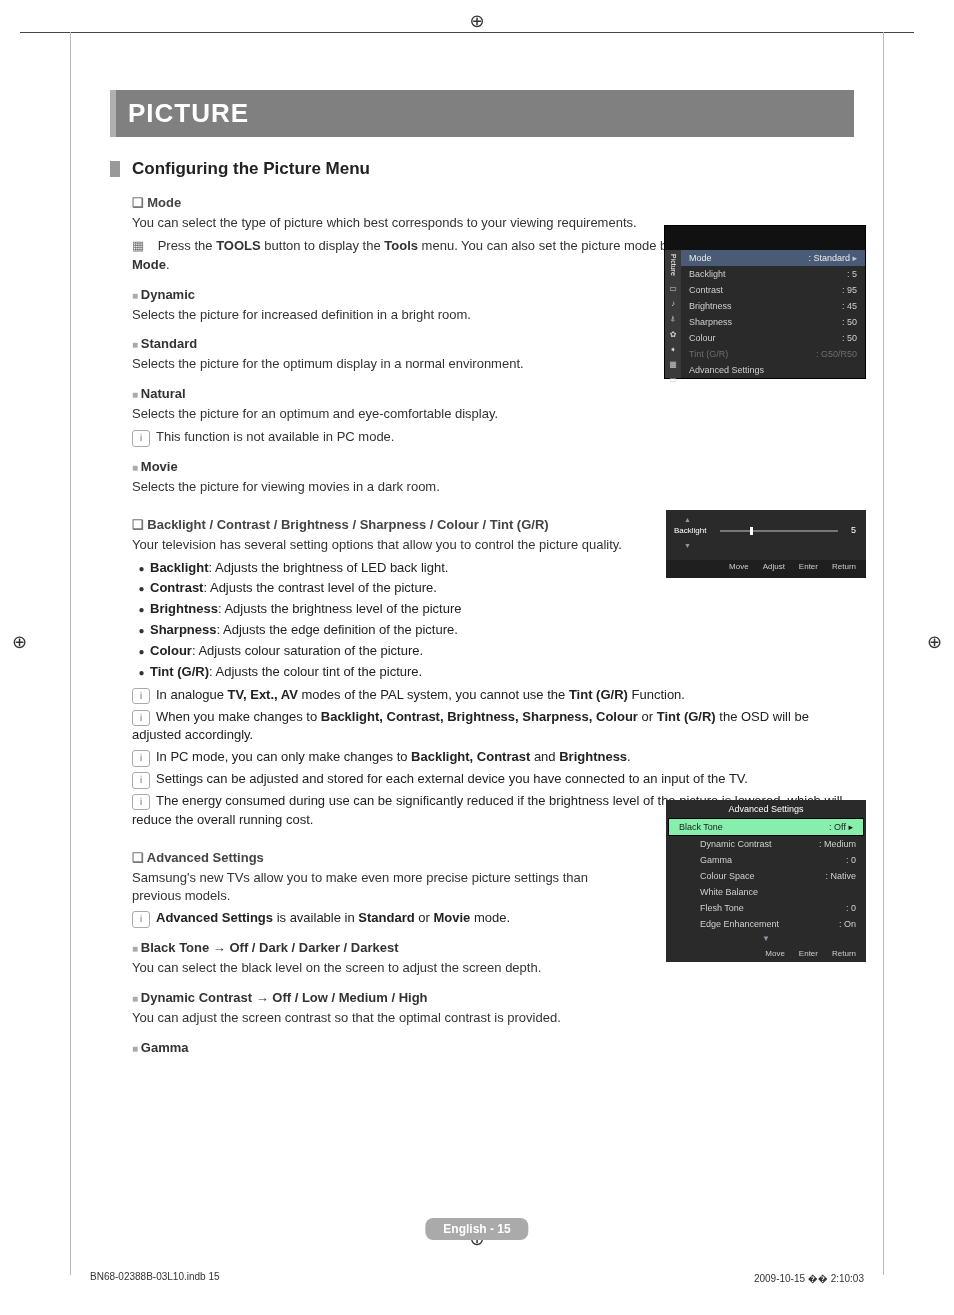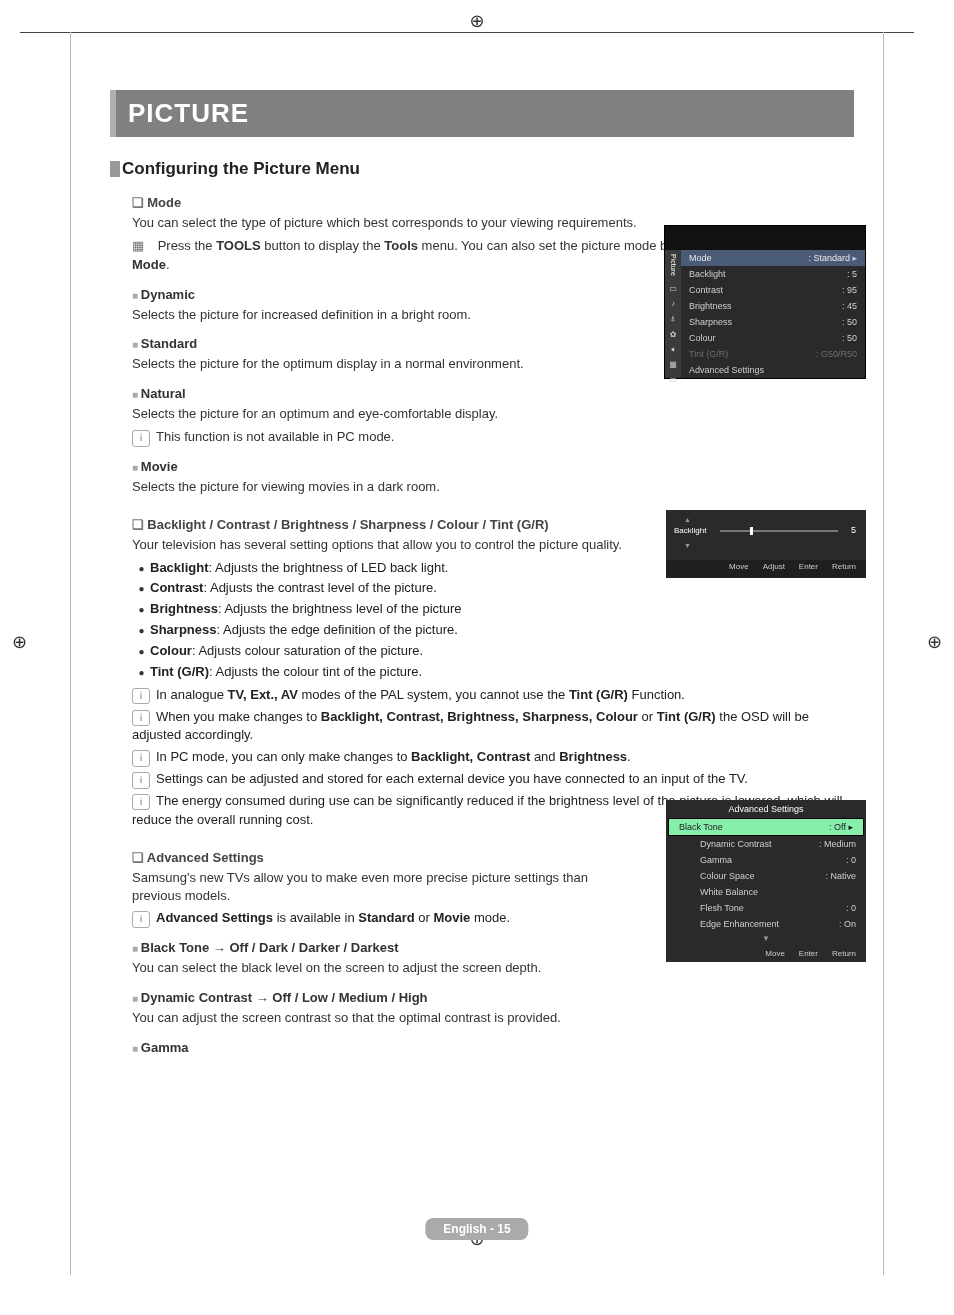--- a/index.html
+++ b/index.html
@@ -34,21 +34,21 @@
     letter-spacing:1px;
   }
   .mark-band {
     position:absolute; left:0; top:0; bottom:0; width:6px; background:#b0b0b0;
   }
   h2.section {
     position:relative;
     font-size:17px;
     color:#222;
     margin:22px 0 6px 0;
-    padding-left:12px;
+    padding-left:22px;
   }
   h2.section::before {
     content:"";
     position:absolute;
     left:0; top:2px;
     width:10px; height:16px;
     background:#999;
   }
   .indent { padding-left:22px; }
   .q-head {
@@ -297,13 +297,17 @@
       </div>
     <div style="text-align:center;color:#89a;font-size:8px;padding:2px 0;">▼</div>
     <div class="foot">
       <span>Move</span>
       <span>Enter</span>
       <span>Return</span>
     </div>
   </div>
 
   <div class="page-footer">English - 15</div>
+  <div class="print-footer">
+    <span>BN68-02388B-03L10.indb   15</span>
+    <span>2009-10-15   �� 2:10:03</span>
+  </div>
 </div>
 
 </body></html>

